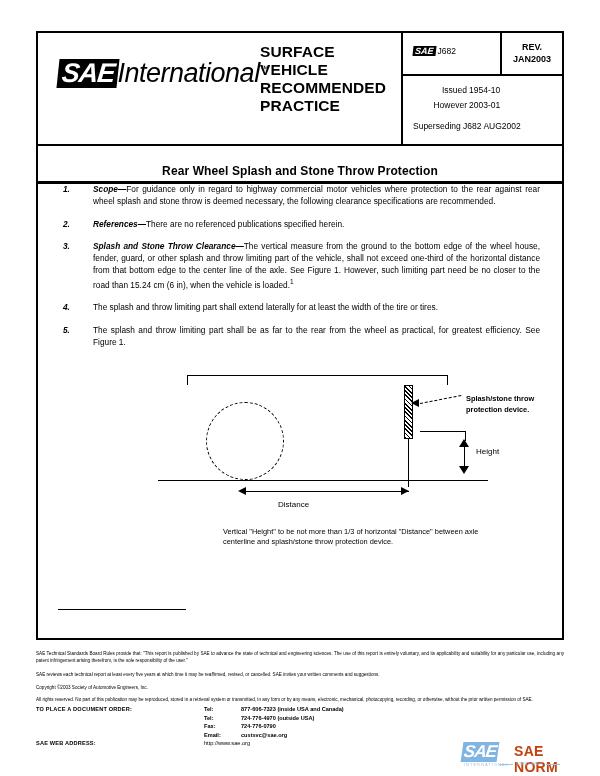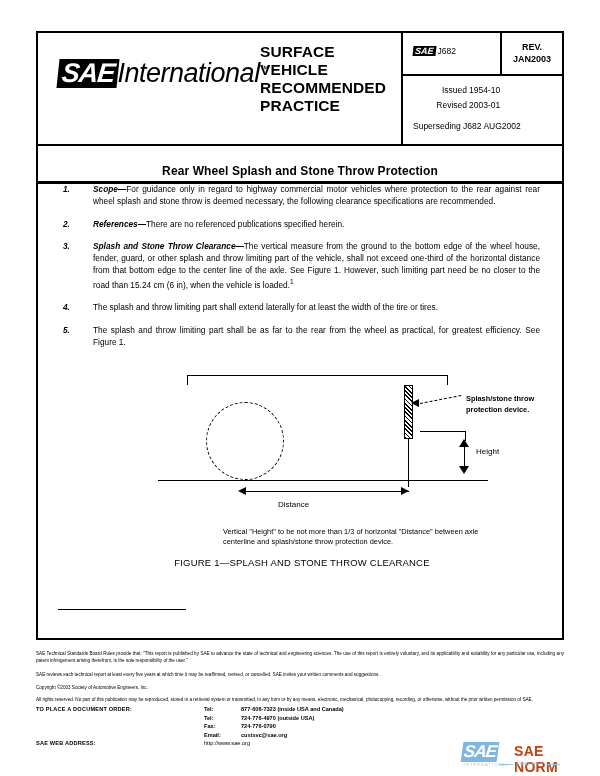--- a/index.html
+++ b/index.html
@@ -164,21 +164,21 @@
           </div>
         </div>
 
         <table class="dates">
           <tbody>
               <tr>
             <td class="lbl">Issued</td>
             <td>1954-10</td>
           </tr>
           <tr>
-            <td class="lbl">Revised</td>
+            <td class="lbl">However</td>
             <td>2003-01</td>
           </tr>
         </tbody>
           </table>
 
         <div class="supersede">Superseding J682 AUG2002</div>
       </div>
     </div>
 
     <div class="title-band">
@@ -231,21 +231,20 @@
           <div class="h-dn"></div>
           <div class="heightlbl">Height</div>
 
           <div class="dim-l"></div>
           <div class="dim"></div>
           <div class="dim-r"></div>
           <div class="distlbl">Distance</div>
         </div>
 
         <div class="fignote">Vertical "Height" to be not more than 1/3 of horizontal "Distance" between axle centerline and splash/stone throw protection device.</div>
-        <div class="figcap">FIGURE 1—SPLASH AND STONE THROW CLEARANCE</div>
       </div>
     </div>
 
     <div class="fn-rule"></div>
   </div>
 
   <div class="legal">
     <p class="sp">SAE Technical Standards Board Rules provide that: "This report is published by SAE to advance the state of technical and engineering sciences. The use of this report is entirely voluntary, and its applicability and suitability for any particular use, including any patent infringement arising therefrom, is the sole responsibility of the user."</p>
     <p class="sp">SAE reviews each technical report at least every five years at which time it may be reaffirmed, revised, or cancelled. SAE invites your written comments and suggestions.</p>
     <p>Copyright ©2003 Society of Automotive Engineers, Inc.</p>

